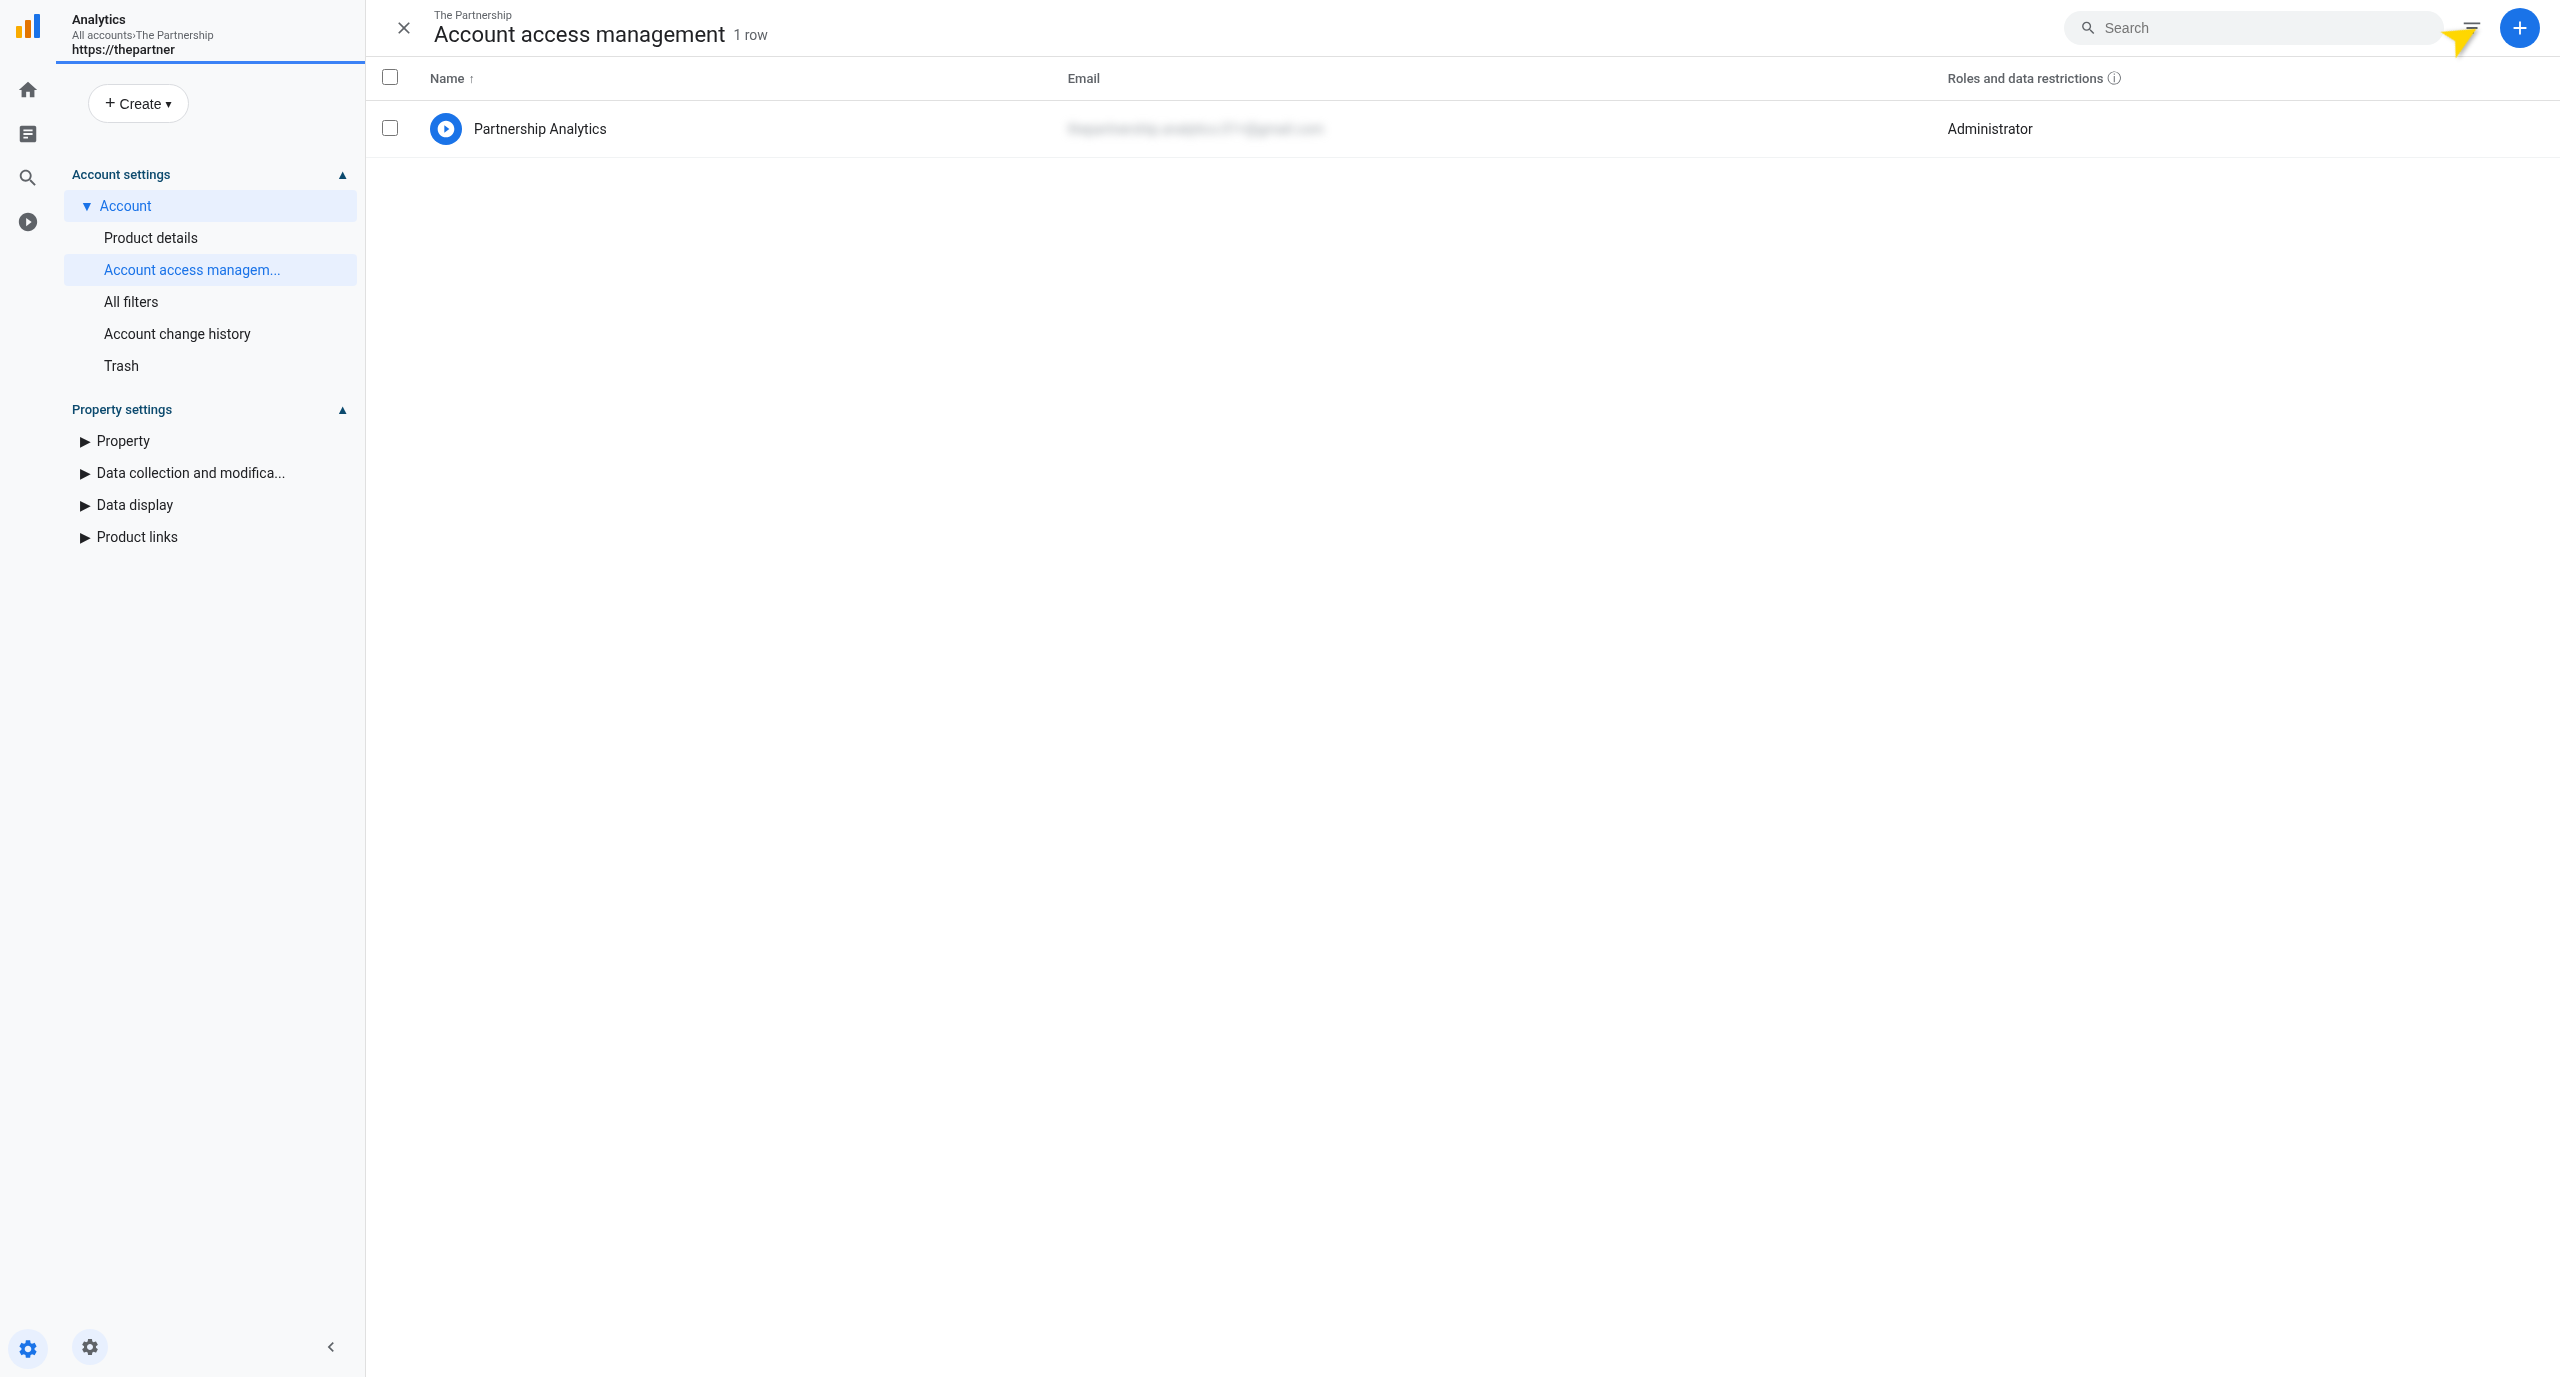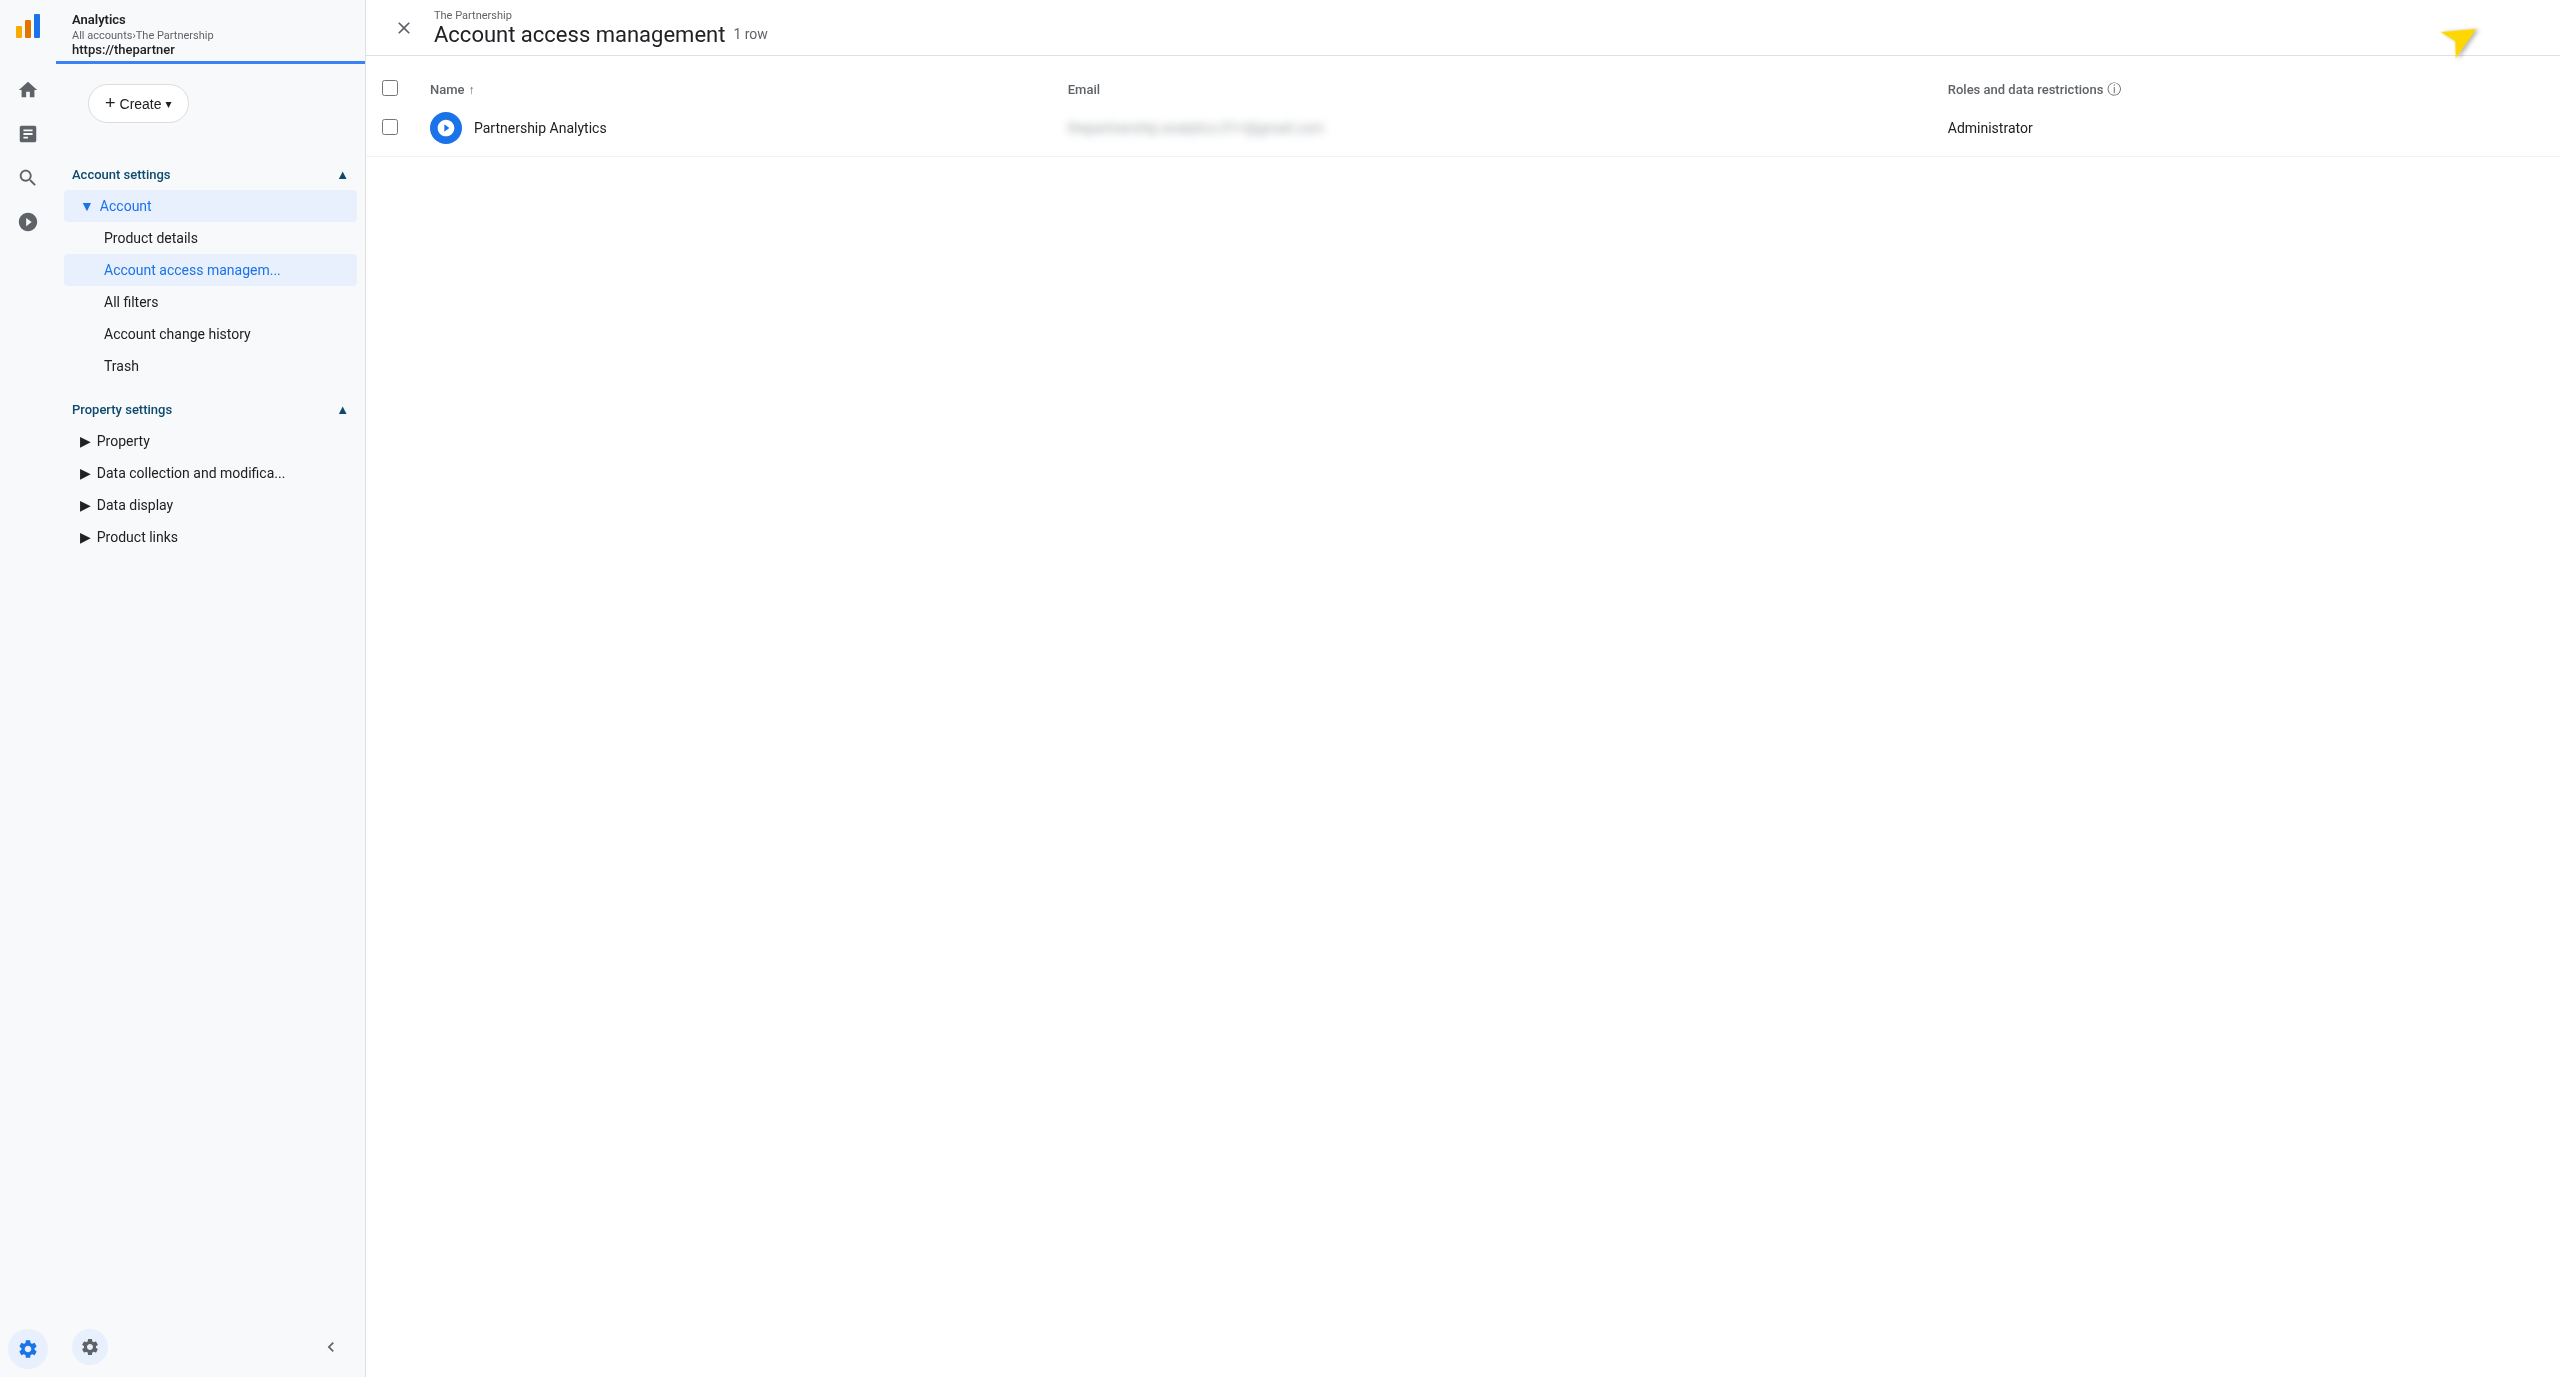--- a/index.html
+++ b/index.html
@@ -253,21 +253,21 @@
       border-collapse: collapse;
     }
     thead th {
       text-align: left;
       padding: 12px 16px;
       font-size: 13px;
       font-weight: 500;
       color: #5f6368;
       border-bottom: 1px solid #e0e0e0;
       position: sticky;
-      top: 12px;
+      top: 0;
       background: #fff;
     }
     .th-name {
       display: flex;
       align-items: center;
       gap: 4px;
     }
     tbody tr {
       border-bottom: 1px solid #f1f3f4;
     }
@@ -477,20 +477,38 @@
         <svg width="20" height="20" viewBox="0 0 24 24" fill="currentColor">
             <path d="M19 6.41L17.59 5 12 10.59 6.41 5 5 6.41 10.59 12 5 17.59 6.41 19 12 13.41 17.59 19 19 17.59 13.41 12z"></path>
           </svg>
       </div>
       <div class="page-title-area">
         <div class="page-subtitle">The Partnership</div>
         <div class="page-title">
           <span>Account access management</span>
           <span class="row-count">1 row</span>
         </div>
+      </div>
+    </div>
+    <div class="topbar-right">
+      <div class="search-box">
+        <svg width="18" height="18" viewBox="0 0 24 24" fill="#5f6368">
+            <path d="M15.5 14h-.79l-.28-.27C15.41 12.59 16 11.11 16 9.5 16 5.91 13.09 3 9.5 3S3 5.91 3 9.5 5.91 16 9.5 16c1.61 0 3.09-.59 4.23-1.57l.27.28v.79l5 4.99L20.49 19l-4.99-5zm-6 0C7.01 14 5 11.99 5 9.5S7.01 5 9.5 5 14 7.01 14 9.5 11.99 14 9.5 14z"></path>
+          </svg>
+        <input type="text" placeholder="Search" style="">
+      </div>
+      <div class="topbar-icon-btn" title="Filter">
+        <svg width="22" height="22" viewBox="0 0 24 24" fill="currentColor">
+            <path d="M10 18h4v-2h-4v2zM3 6v2h18V6H3zm3 7h12v-2H6v2z"></path>
+          </svg>
+      </div>
+      <div class="add-btn" title="Add user">
+        <svg width="22" height="22" viewBox="0 0 24 24" fill="white">
+            <path d="M19 13h-6v6h-2v-6H5v-2h6V5h2v6h6v2z"></path>
+          </svg>
       </div>
     </div>
   </div>
 
   <div class="table-container">
     <table>
       <thead>
         <tr>
           <th class="checkbox-cell">
             <input type="checkbox" style="">

